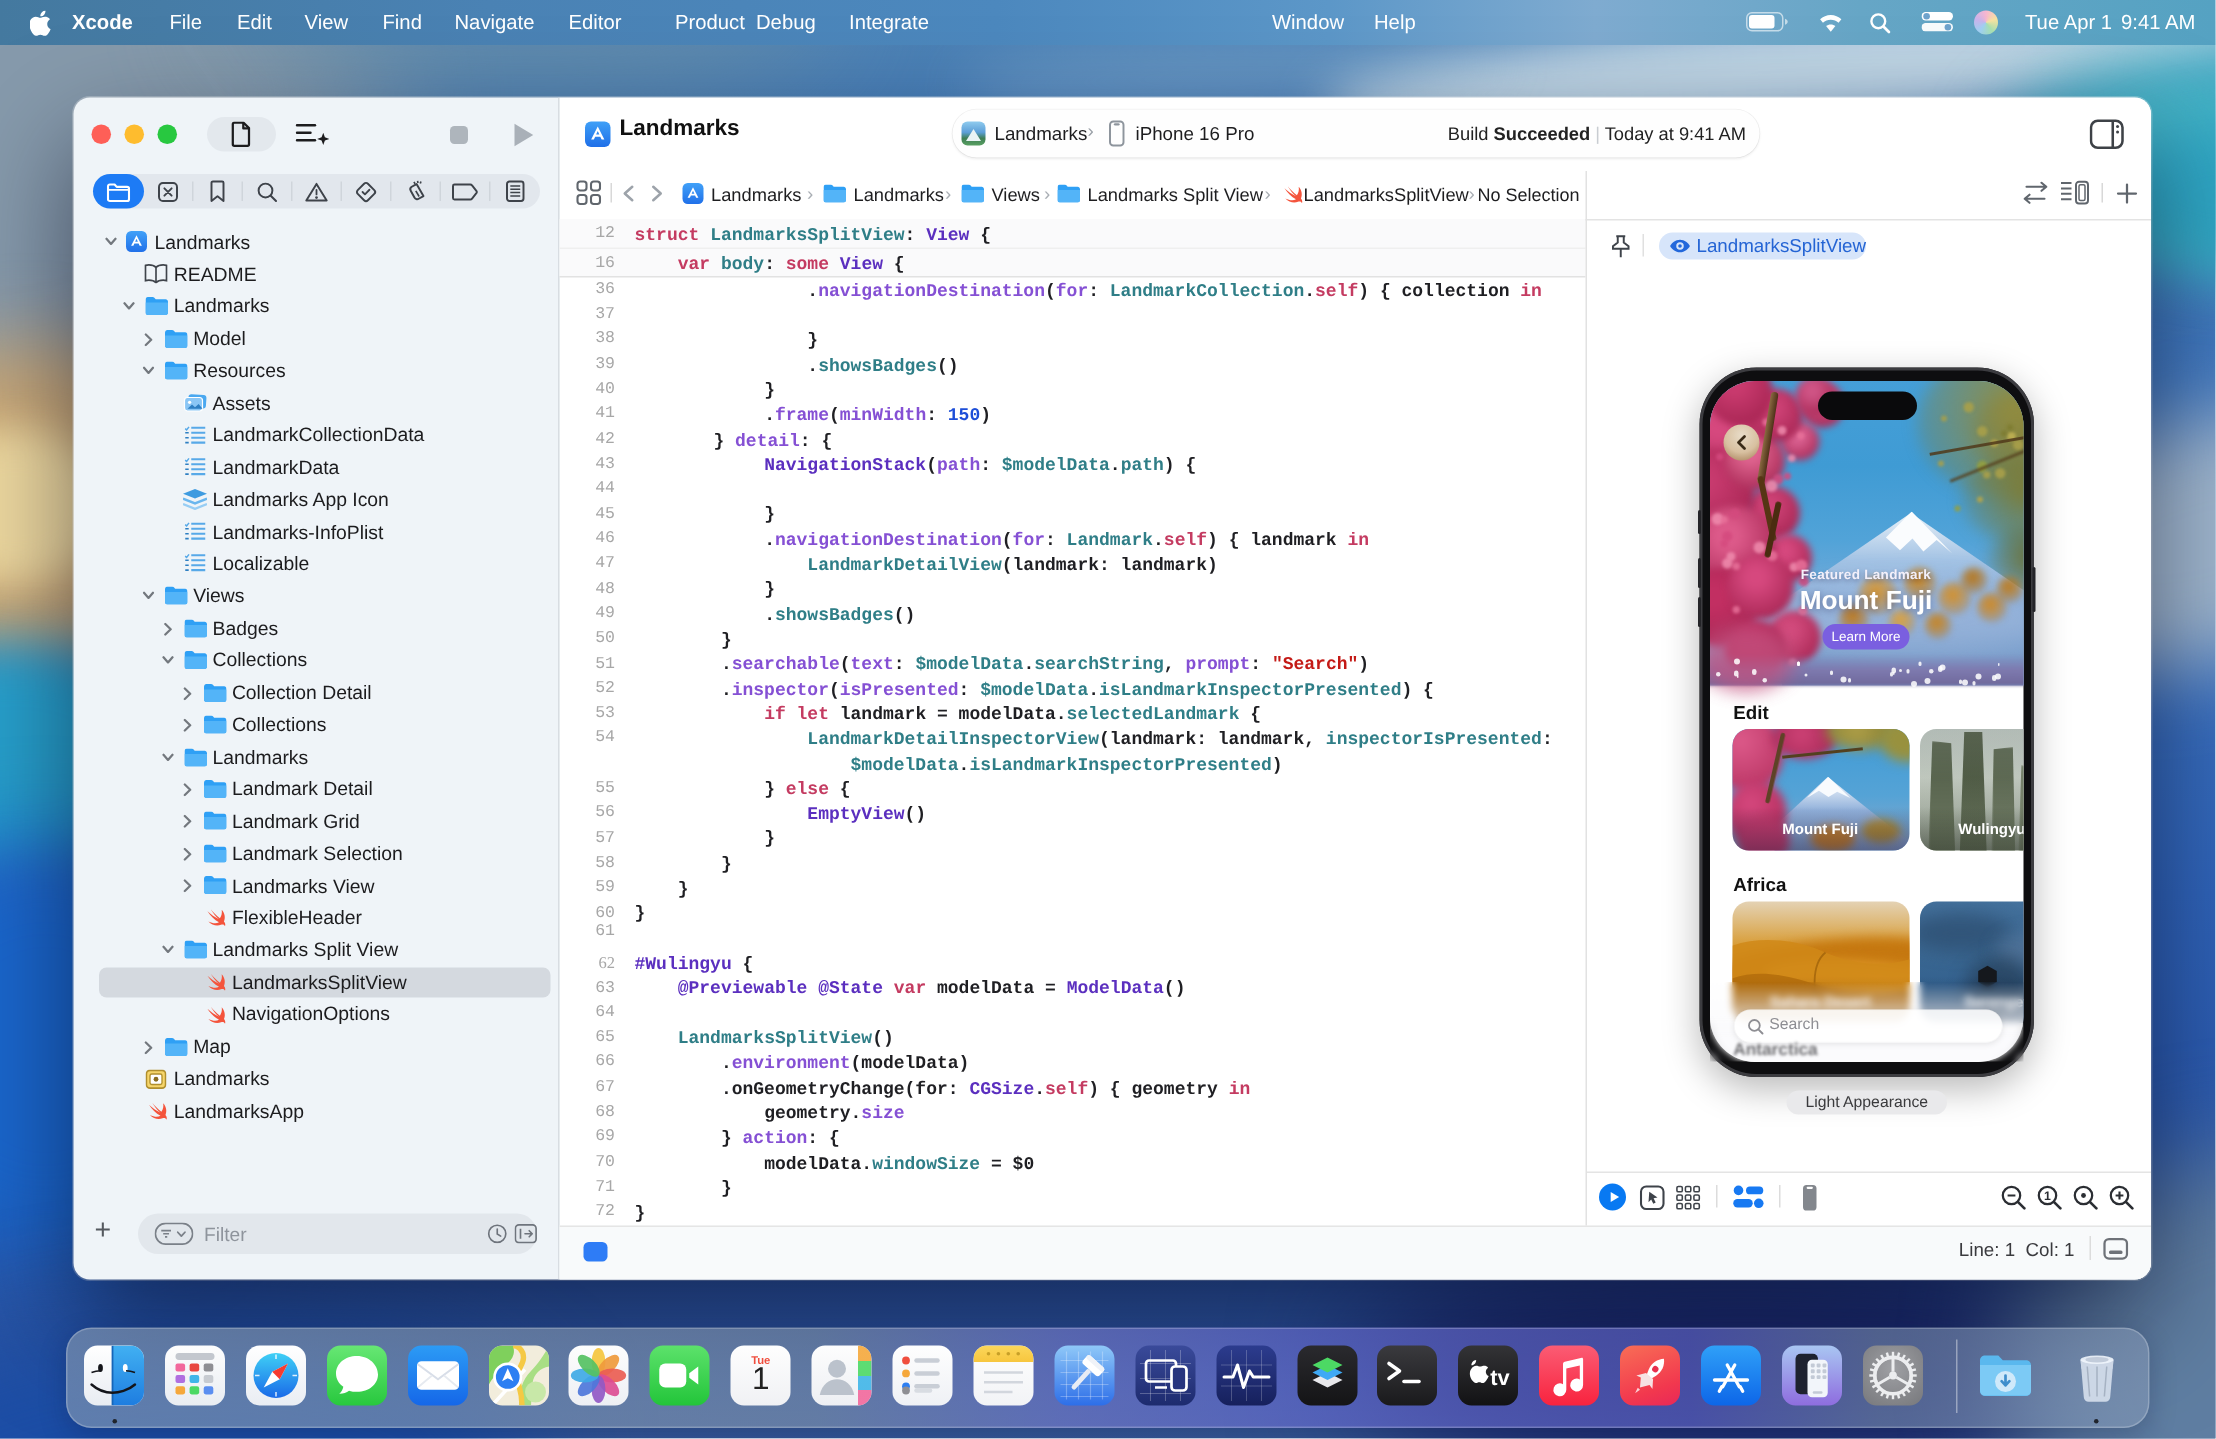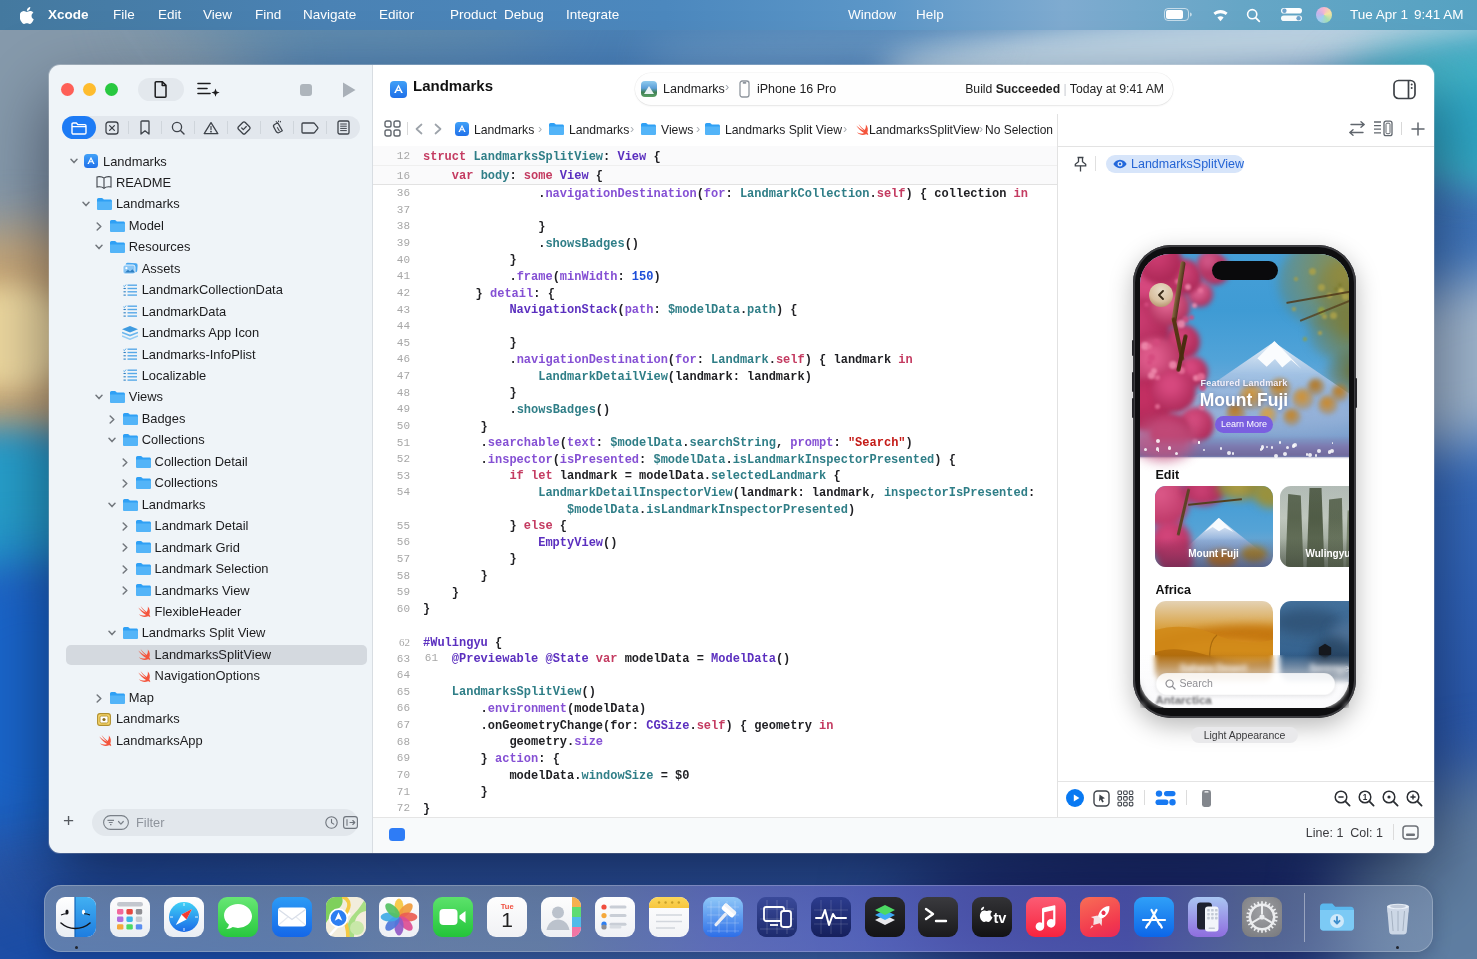--- a/index.html
+++ b/index.html
@@ -551,21 +551,21 @@
   <div class="abs gut" style="top:471.2px;">56</div>
   <div class="abs code" style="left:374px;top:470.8px;">                <span class="pu">EmptyView</span><span class="pl">()</span></div>
   <div class="abs gut" style="top:487.8px;">57</div>
   <div class="abs code" style="left:374px;top:487.4px;">            <span class="pl">}</span></div>
   <div class="abs gut" style="top:504.5px;">58</div>
   <div class="abs code" style="left:374px;top:504.1px;">        <span class="pl">}</span></div>
   <div class="abs gut" style="top:521.1px;">59</div>
   <div class="abs code" style="left:374px;top:520.7px;">    <span class="pl">}</span></div>
   <div class="abs gut" style="top:537.7px;">60</div>
   <div class="abs code" style="left:374px;top:537.3px;"><span class="pl">}</span></div>
-  <div class="abs gut" style="top:587px;padding-left:28px;">61</div>
+  <div class="abs gut" style="top:550px;">61</div>
   <div class="abs gut" style="top:570.9px;font-family:Liberation Serif, serif;">62</div>
   <div class="abs code" style="left:374px;top:570.5px;"><span class="pu">#Wulingyu</span><span class="pl"> {</span></div>
   <div class="abs gut" style="top:587.6px;">63</div>
   <div class="abs code" style="left:374px;top:587.2px;">    <span class="pu">@Previewable</span><span class="pl"> </span><span class="pu">@State</span><span class="pl"> </span><span class="kw">var</span><span class="pl"> modelData = </span><span class="pu">ModelData</span><span class="pl">()</span></div>
   <div class="abs gut" style="top:604.2px;">64</div>
   <div class="abs gut" style="top:620.8px;">65</div>
   <div class="abs code" style="left:374px;top:620.4px;">    <span class="te">LandmarksSplitView</span><span class="pl">()</span></div>
   <div class="abs gut" style="top:637.4px;">66</div>
   <div class="abs code" style="left:374px;top:637.0px;">        <span class="pl">.</span><span class="fn">environment</span><span class="pl">(modelData)</span></div>
   <div class="abs gut" style="top:654.0px;">67</div>

